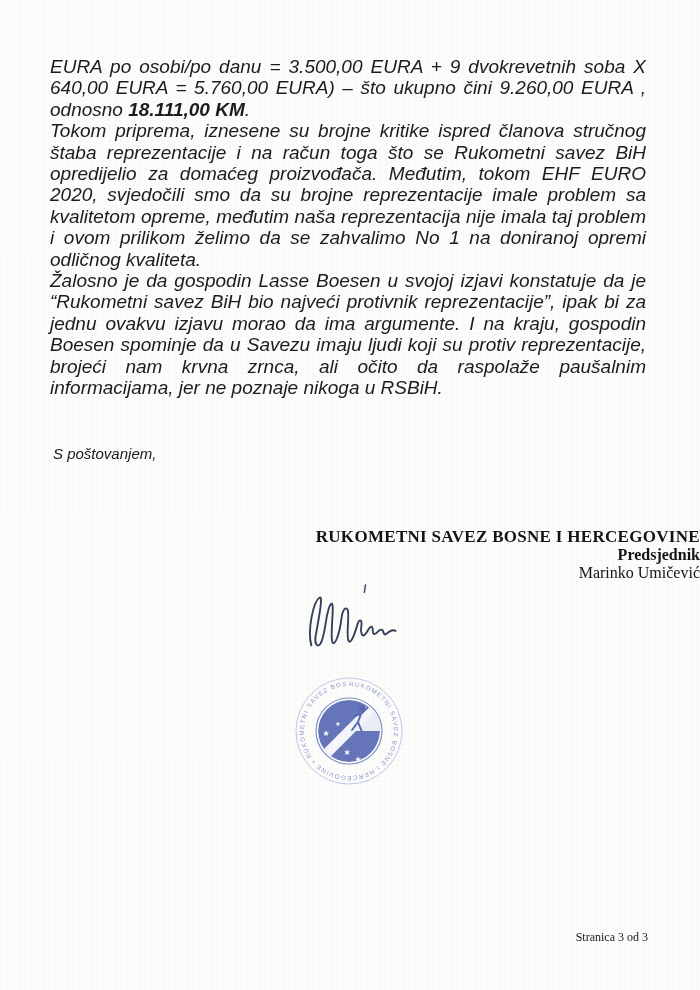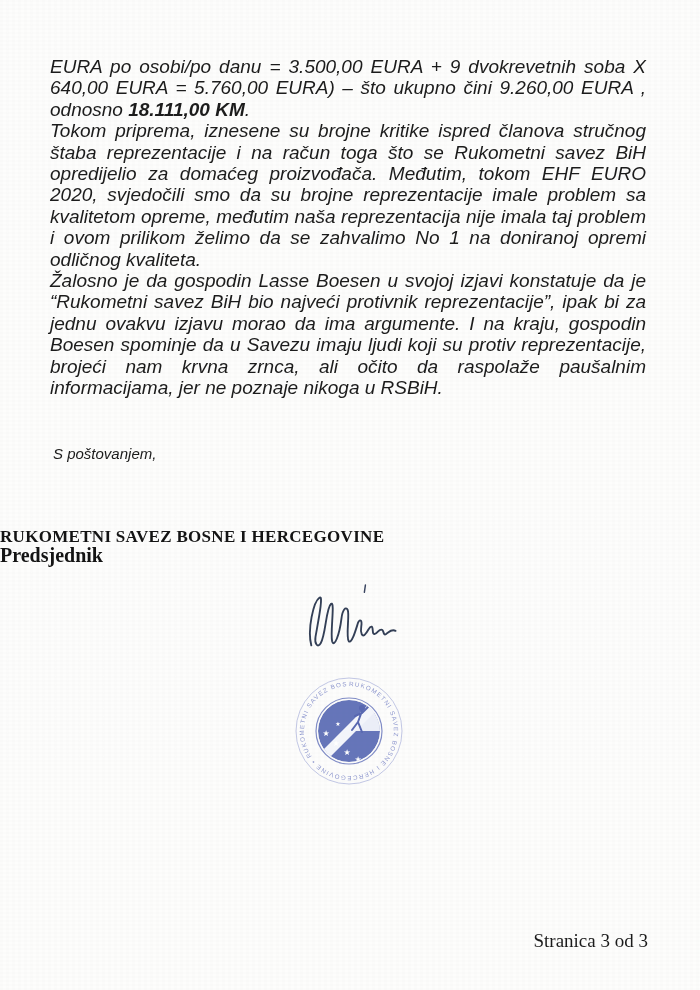--- a/index.html
+++ b/index.html
@@ -29,63 +29,64 @@
   .closing{
     position:absolute;
     left:53px; top:430px;
     font-style:italic;
     font-size:15px;
     color:#1c1c1c;
   }
   .sig-block{
     position:absolute;
     left:0; top:527px; width:700px;
-    text-align:left;
+    text-align:right;
     font-family:"Liberation Serif", serif;
     color:#141414;
   }
   .sig-org{font-weight:bold;font-size:17px;letter-spacing:.3px;line-height:19px;}
-  .sig-title{font-weight:bold;font-size:20px;line-height:18px;}
+  .sig-title{font-weight:bold;font-size:16px;line-height:18px;}
   .sig-name{font-size:16px;line-height:18px;}
   .signature{
     position:absolute;
     left:303px; top:583px;
     width:104px;height:78px;
   }
   .stamp{
     position:absolute;
     left:292px; top:674px;
     width:114px;height:114px;
     opacity:.85;
     filter:blur(.35px);
   }
   .footer-page{
     position:absolute;
     right:52px; top:930px;
     font-family:"Liberation Serif", serif;
-    font-size:19px;
+    font-size:12px;
     color:#1b1b1b;
   }
 </style>
 </head>
 <body>
 
 <div class="page">
 
   <div class="body-text" id="letter-body">
       <p><span>EURA po osobi/po danu = 3.500,00 EURA +  9 dvokrevetnih soba X 640,00 EURA = 5.760,00 EURA) – što ukupno čini 9.260,00 EURA , odnosno </span><b>18.111,00 KM</b><span>.</span></p>
       <p><span>Tokom priprema, iznesene su brojne kritike ispred članova stručnog štaba reprezentacije i na račun toga što se Rukometni savez BiH opredijelio za domaćeg proizvođača. Međutim, tokom EHF EURO 2020, svjedočili smo da su brojne reprezentacije imale problem sa kvalitetom opreme, međutim naša reprezentacija nije imala taj problem i ovom prilikom želimo da se zahvalimo No 1 na doniranoj opremi odličnog kvaliteta.</span></p>
       <p><span>Žalosno je da gospodin Lasse Boesen u svojoj izjavi konstatuje da je “Rukometni savez BiH bio najveći protivnik reprezentacije”, ipak bi za jednu ovakvu izjavu morao da ima argumente. I na kraju, gospodin Boesen spominje da u Savezu imaju ljudi koji su protiv reprezentacije, brojeći nam krvna zrnca, ali očito da raspolaže paušalnim informacijama, jer ne poznaje nikoga u RSBiH.</span></p>
     </div>
 
   <p class="closing">S poštovanjem,</p>
 
   <div class="sig-block">
     <div class="sig-org">RUKOMETNI SAVEZ BOSNE I HERCEGOVINE</div>
     <div class="sig-title">Predsjednik</div>
+    <div class="sig-name">Marinko Umičević</div>
   </div>
 
   <svg class="signature" viewBox="0 0 100 75" aria-hidden="true">
     <path d="M60 2 L59 9" stroke="#3a4560" stroke-width="1.4" fill="none" stroke-linecap="round"></path>
     <path d="M8 60 C 4 45, 10 18, 16 14 C 20 11, 14 40, 12 52 C 11 58, 14 63, 17 58
              C 22 50, 22 24, 27 20 C 31 17, 26 48, 28 56 C 30 63, 35 50, 37 34
              C 38 26, 41 22, 43 26 C 45 30, 41 52, 44 56 C 47 59, 51 44, 53 38
              C 55 34, 57 36, 56 42 C 55 48, 57 53, 60 49 C 63 46, 64 41, 66 42
              C 68 43, 66 50, 69 49 C 72 48, 73 44, 76 45 C 78 46, 77 51, 80 49
              C 83 47, 85 44, 89 46" stroke="#333f56" stroke-width="1.8" fill="none" stroke-linecap="round" stroke-linejoin="round"></path>

